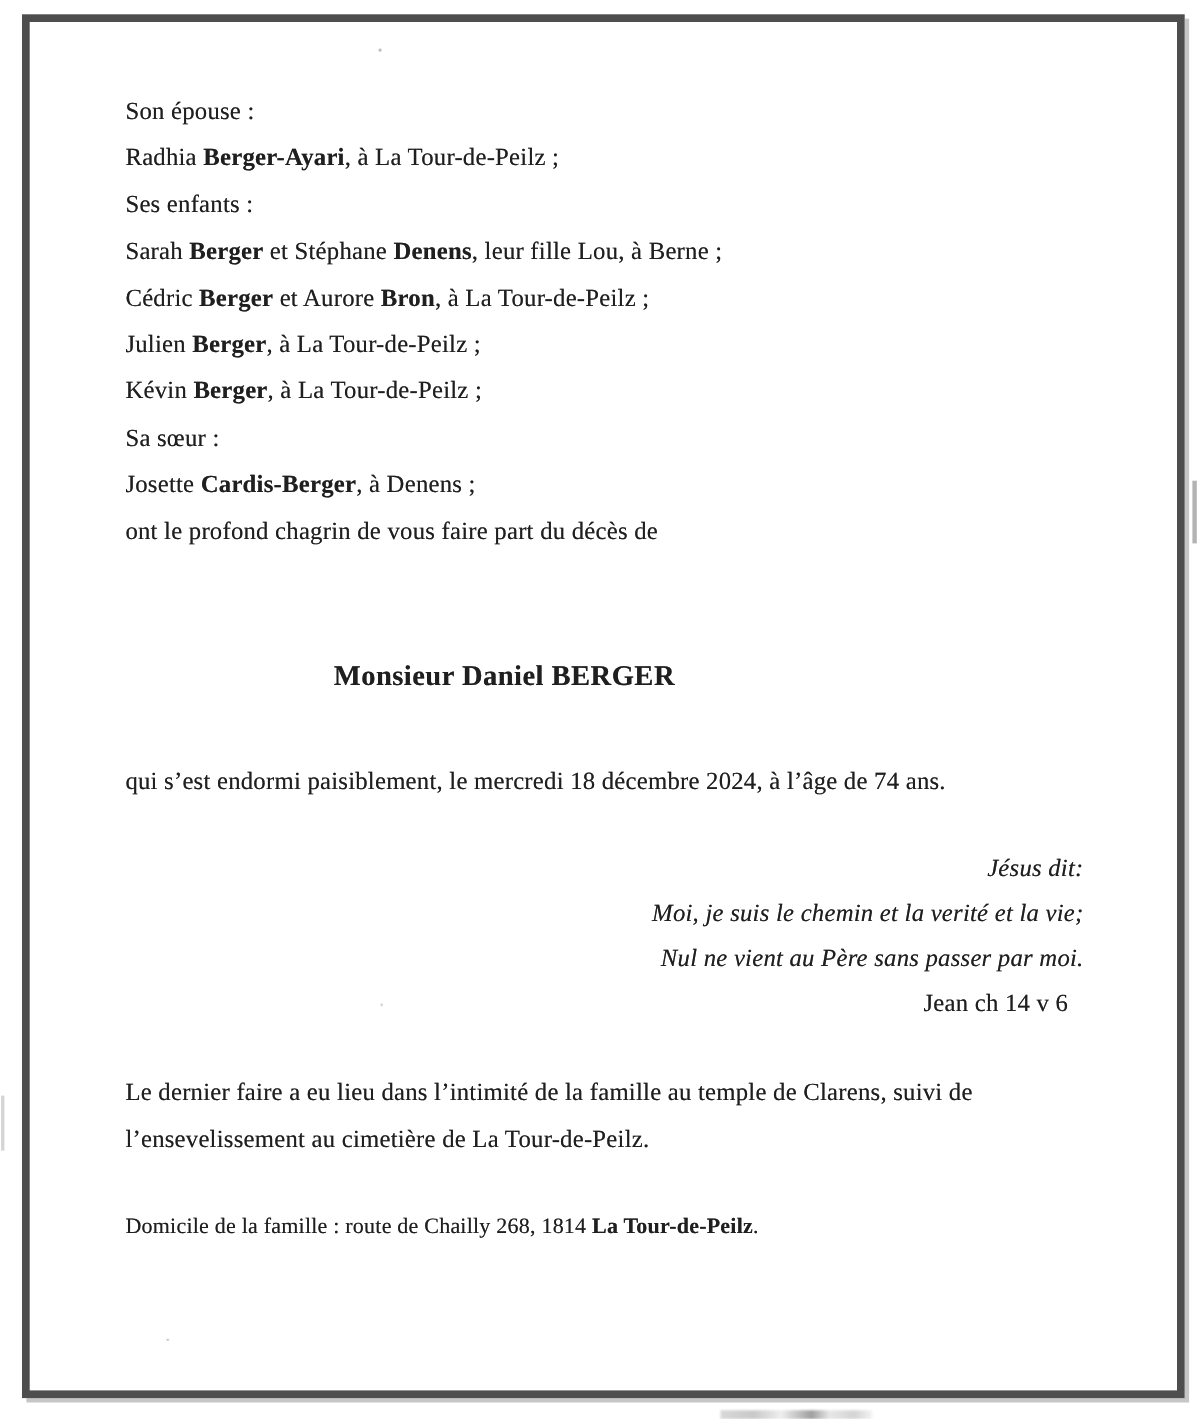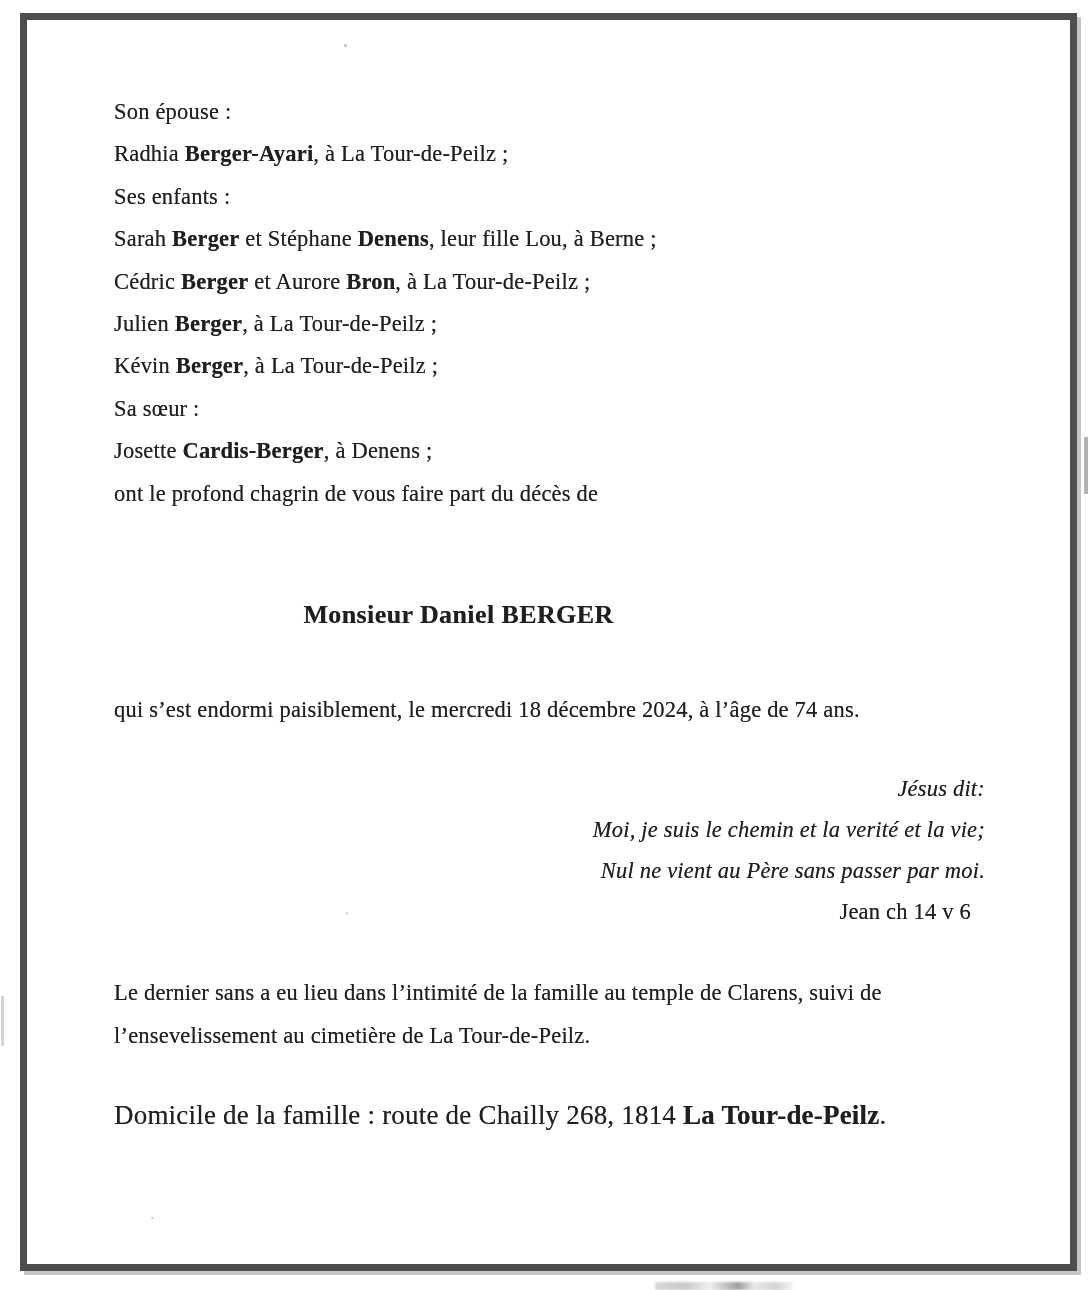--- a/index.html
+++ b/index.html
@@ -10,21 +10,21 @@
   .page{position:absolute;inset:0;color:#1f1f1f;}
   .page *{box-sizing:border-box;}
   
   .frame{
     position:absolute;left:20px;top:13px;width:1057px;height:1258px;
     border:7px solid #4e4e4e;background:transparent;
     box-shadow:4px 4px 0 #c6c6c6;
   }
   .txt{text-shadow:0 0 0.5px rgba(25,25,25,0.65);letter-spacing:0.2px;}
   .family{
-    position:absolute;left:114px;top:91px;
+    position:absolute;left:114px;top:80px;
     font-size:22.5px;line-height:42.4px;white-space:nowrap;
   }
   .b{font-weight:bold;}
   .title{
     position:absolute;left:0;top:597px;width:917px;text-align:center;
     font-size:26px;line-height:36px;font-weight:bold;letter-spacing:0.4px;
   }
   .death{
     position:absolute;left:114px;top:694px;
     font-size:22.5px;line-height:32px;white-space:nowrap;
@@ -34,21 +34,21 @@
     font-size:22.5px;line-height:41px;white-space:nowrap;
   }
   .qi{font-style:italic;}
   .qref{padding-right:14px;}
   .farewell{
     position:absolute;left:114px;top:972px;
     font-size:22.5px;line-height:42.5px;white-space:nowrap;
   }
   .domicile{
     position:absolute;left:114px;top:1099px;
-    font-size:27px;line-height:32px;white-space:nowrap;
+    font-size:20px;line-height:32px;white-space:nowrap;
   }
   
   .tick-right{position:absolute;left:1084px;top:437px;width:4px;height:57px;background:#b3b3b3;}
   .tick-left{position:absolute;left:1px;top:996px;width:3px;height:50px;background:#d4d4d4;}
   .smudge{
     position:absolute;left:655px;top:1282px;width:138px;height:8px;
     background:linear-gradient(90deg,#d2d2d2 0%,#c0c0c0 22%,#ececec 40%,#8f8f8f 60%,#e4e4e4 72%,#cdcdcd 88%,#f2f2f2 100%);
     filter:blur(1px);opacity:0.85;
   }
   .speck{position:absolute;border-radius:50%;}
@@ -81,21 +81,21 @@
   <div class="death txt">qui s’est endormi paisiblement, le mercredi 18 décembre 2024, à l’âge de 74 ans.</div>
 
   <div class="quote txt">
     <div class="qi">Jésus dit:</div>
     <div class="qi">Moi, je suis le chemin et la verité et la vie;</div>
     <div class="qi">Nul ne vient au Père sans passer par moi.</div>
     <div class="qref">Jean ch 14 v 6</div>
   </div>
 
   <div class="farewell txt">
-    <div>Le dernier sans a eu lieu dans l’intimité de la famille au temple de Clarens, suivi de</div>
+    <div>Le dernier faire a eu lieu dans l’intimité de la famille au temple de Clarens, suivi de</div>
     <div>l’ensevelissement au cimetière de La Tour-de-Peilz.</div>
   </div>
 
   <div class="domicile txt"><span>Domicile de la famille : route de Chailly 268, 1814 </span><span class="b">La Tour-de-Peilz</span><span>.</span></div>
 
   <div class="tick-right"></div>
   <div class="tick-left"></div>
   <div class="smudge"></div>
   <div class="speck s1"></div>
   <div class="speck s2"></div>

